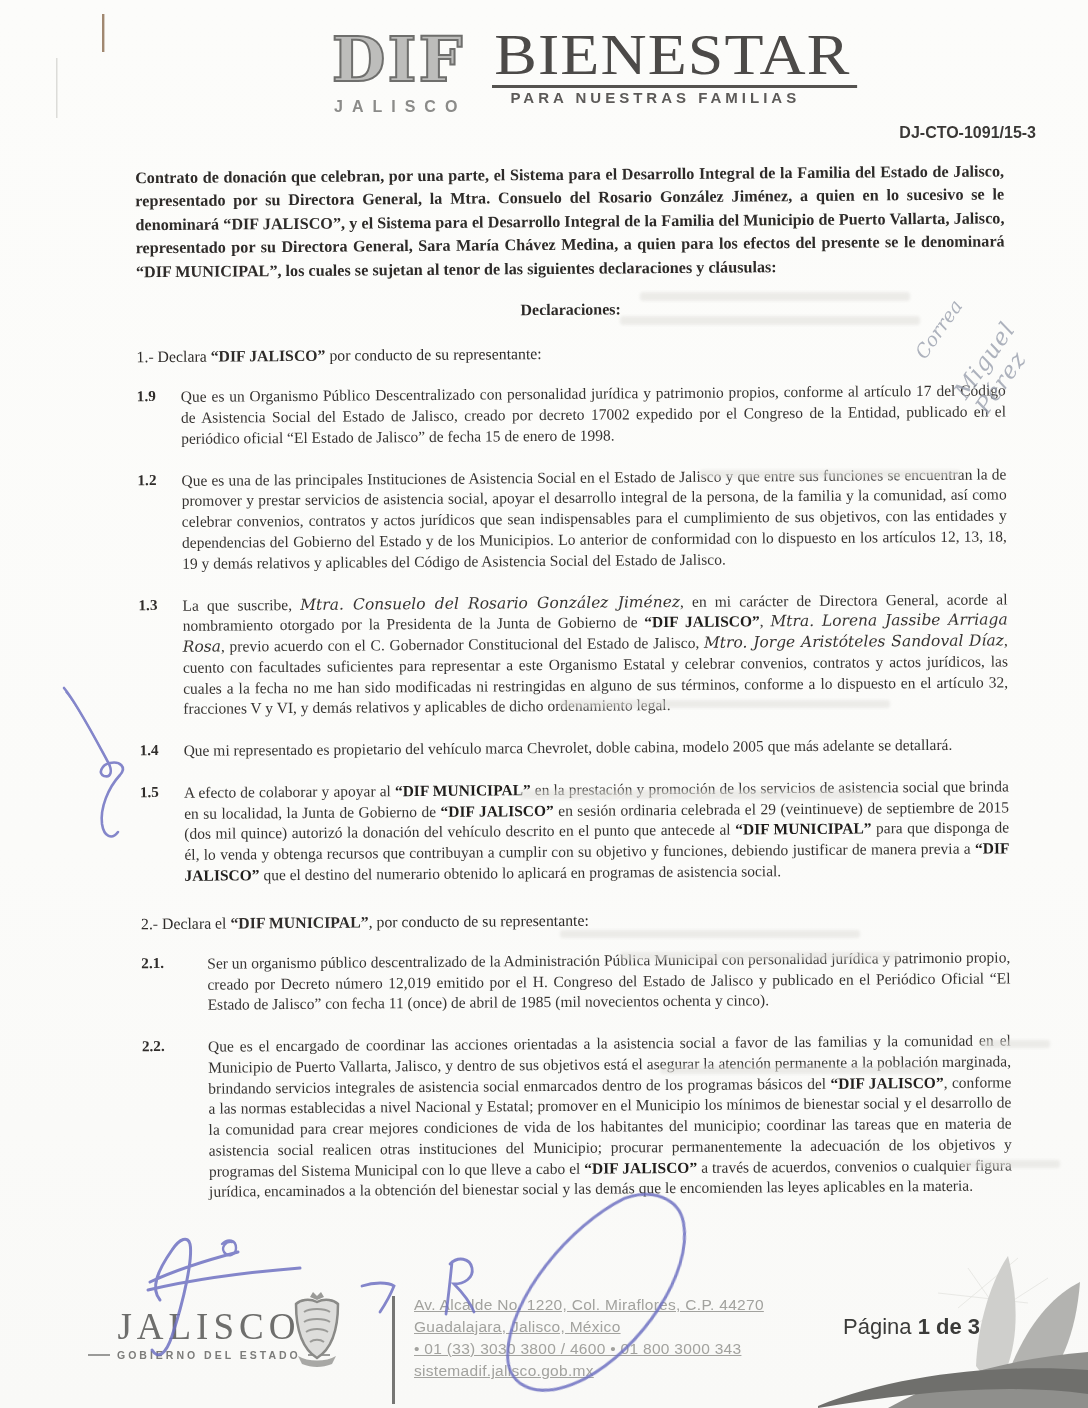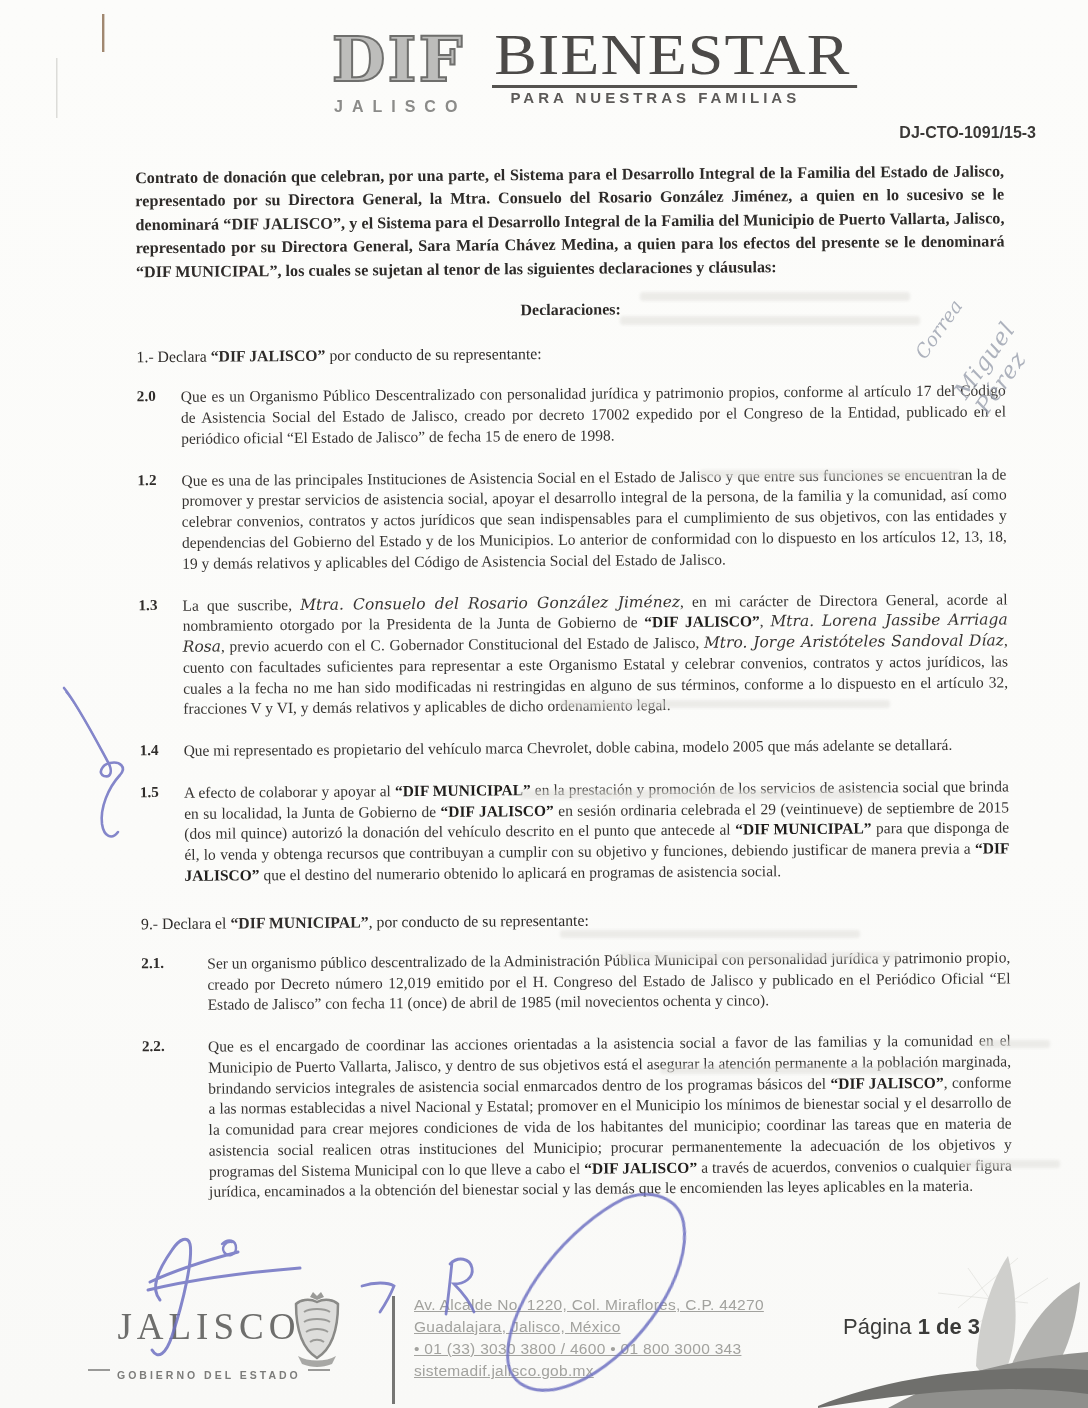--- a/index.html
+++ b/index.html
@@ -76,21 +76,21 @@
   .txt b{color:#201e1c;}
   .txt i{font-family:"DejaVu Serif", serif;}
   
   .footer{position:absolute;left:0;bottom:0;width:1088px;height:150px;}
   .jal-logo{position:absolute;left:88px;top:50px;text-align:center;}
   .jal-name{
     font-family:"Liberation Serif", serif;font-size:37px;color:#6e6e6c;
     letter-spacing:5px;line-height:1;
   }
   .jal-sub{
-    display:flex;gap:7px;margin-top:24px;justify-content:center;
+    display:flex;align-items:center;gap:7px;margin-top:4px;justify-content:center;
     font-family:"Liberation Sans", sans-serif;font-size:10.5px;color:#7c7c7a;
     letter-spacing:3px;font-weight:bold;
   }
   .jal-sub .dash{width:22px;height:2px;background:#9a9a98;}
   .crest{position:absolute;left:288px;top:32px;}
   .fdivider{position:absolute;left:392px;top:38px;width:2.5px;height:108px;background:#4a4a48;opacity:.75;}
   .address{
     position:absolute;left:414px;top:36px;
     font-family:"Liberation Sans", sans-serif;
     font-size:15.5px;line-height:1.42;color:#a2a29e;
@@ -136,41 +136,41 @@
   </div>
 
   <div class="content">
     <p class="intro"><span>Contrato de donación que celebran, por una parte, el Sistema para el Desarrollo Integral de la Familia del Estado de Jalisco, representado por su Directora General, la Mtra. Consuelo del Rosario González Jiménez, a quien en lo sucesivo se le denominará </span><b>“DIF JALISCO”</b><span>, y el Sistema para el Desarrollo Integral de la Familia del Municipio de Puerto Vallarta, Jalisco, representado por su Directora General, Sara María Chávez Medina, a quien para los efectos del presente se le denominará </span><b>“DIF MUNICIPAL”</b><span>, los cuales se sujetan al tenor de las siguientes declaraciones y cláusulas:</span></p>
 
     <div class="center-heading">Declaraciones:</div>
 
     <p class="decl-heading"><span>1.- Declara </span><b>“DIF JALISCO”</b><span> por conducto de su representante:</span></p>
 
     <div class="item">
-      <span class="num">2.0</span>
+      <span class="num">1.9</span>
       <p class="txt"><span>Que es un Organismo Público Descentralizado con personalidad jurídica y patrimonio propios, conforme al artículo 17 del Código de Asistencia Social del Estado de Jalisco, creado por decreto 17002 expedido por el Congreso de la Entidad, publicado en el periódico oficial “El Estado de Jalisco” de fecha 15 de enero de 1998.</span></p>
     </div>
     <div class="item">
       <span class="num">1.2</span>
       <p class="txt"><span>Que es una de las principales Instituciones de Asistencia Social en el Estado de Jalisco y que entre sus funciones se encuentran la de promover y prestar servicios de asistencia social, apoyar el desarrollo integral de la persona, de la familia y la comunidad, así como celebrar convenios, contratos y actos jurídicos que sean indispensables para el cumplimiento de sus objetivos, con las entidades y dependencias del Gobierno del Estado y de los Municipios. Lo anterior de conformidad con lo dispuesto en los artículos 12, 13, 18, 19 y demás relativos y aplicables del Código de Asistencia Social del Estado de Jalisco.</span></p>
     </div>
     <div class="item">
       <span class="num">1.3</span>
       <p class="txt"><span>La que suscribe, </span><i>Mtra. Consuelo del Rosario González Jiménez</i><span>, en mi carácter de Directora General, acorde al nombramiento otorgado por la Presidenta de la Junta de Gobierno de </span><b>“DIF JALISCO”</b><span>, </span><i>Mtra. Lorena Jassibe Arriaga Rosa</i><span>, previo acuerdo con el C. Gobernador Constitucional del Estado de Jalisco, </span><i>Mtro. Jorge Aristóteles Sandoval Díaz</i><span>, cuento con facultades suficientes para representar a este Organismo Estatal y celebrar convenios, contratos y actos jurídicos, las cuales a la fecha no me han sido modificadas ni restringidas en alguno de sus términos, conforme a lo dispuesto en el artículo 32, fracciones V y VI, y demás relativos y aplicables de dicho ordenamiento legal.</span></p>
     </div>
     <div class="item">
       <span class="num">1.4</span>
       <p class="txt"><span>Que mi representado es propietario del vehículo marca Chevrolet, doble cabina, modelo 2005 que más adelante se detallará.</span></p>
     </div>
     <div class="item">
       <span class="num">1.5</span>
       <p class="txt"><span>A efecto de colaborar y apoyar al </span><b>“DIF MUNICIPAL”</b><span> en la prestación y promoción de los servicios de asistencia social que brinda en su localidad, la Junta de Gobierno de </span><b>“DIF JALISCO”</b><span> en sesión ordinaria celebrada el 29 (veintinueve) de septiembre de 2015 (dos mil quince) autorizó la donación del vehículo descrito en el punto que antecede al </span><b>“DIF MUNICIPAL”</b><span> para que disponga de él, lo venda y obtenga recursos que contribuyan a cumplir con su objetivo y funciones, debiendo justificar de manera previa a </span><b>“DIF JALISCO”</b><span> que el destino del numerario obtenido lo aplicará en programas de asistencia social.</span></p>
     </div>
 
-    <p class="decl-heading" style="margin-top:28px;"><span>9.- Declara el </span><b>“DIF MUNICIPAL”</b><span>, por conducto de su representante:</span></p>
+    <p class="decl-heading" style="margin-top:28px;"><span>2.- Declara el </span><b>“DIF MUNICIPAL”</b><span>, por conducto de su representante:</span></p>
 
     <div class="item sec2">
       <span class="num">2.1.</span>
       <p class="txt"><span>Ser un organismo público descentralizado de la Administración Pública Municipal con personalidad jurídica y patrimonio propio, creado por Decreto número 12,019 emitido por el H. Congreso del Estado de Jalisco y publicado en el Periódico Oficial “El Estado de Jalisco” con fecha  11 (once) de abril de 1985 (mil novecientos ochenta y cinco).</span></p>
     </div>
     <div class="item sec2">
       <span class="num">2.2.</span>
       <p class="txt"><span>Que es el encargado de coordinar las acciones orientadas a la asistencia social a favor de las familias y la comunidad en el Municipio de Puerto Vallarta, Jalisco, y dentro de sus objetivos está el asegurar la atención permanente a la población marginada, brindando servicios integrales de asistencia social enmarcados dentro de los programas básicos del </span><b>“DIF JALISCO”</b><span>, conforme a las normas establecidas a nivel Nacional y Estatal; promover en el Municipio los mínimos de bienestar social y el desarrollo de la comunidad para crear mejores condiciones de vida de los habitantes del municipio; coordinar las tareas que en materia de asistencia social realicen otras instituciones del Municipio; procurar permanentemente la adecuación de los objetivos y programas del Sistema Municipal con lo que lleve a cabo el </span><b>“DIF JALISCO”</b><span> a través de acuerdos, convenios o cualquier figura jurídica, encaminados a la obtención del bienestar social y las demás que le encomienden las leyes aplicables en la materia.</span></p>
     </div>
   </div>

